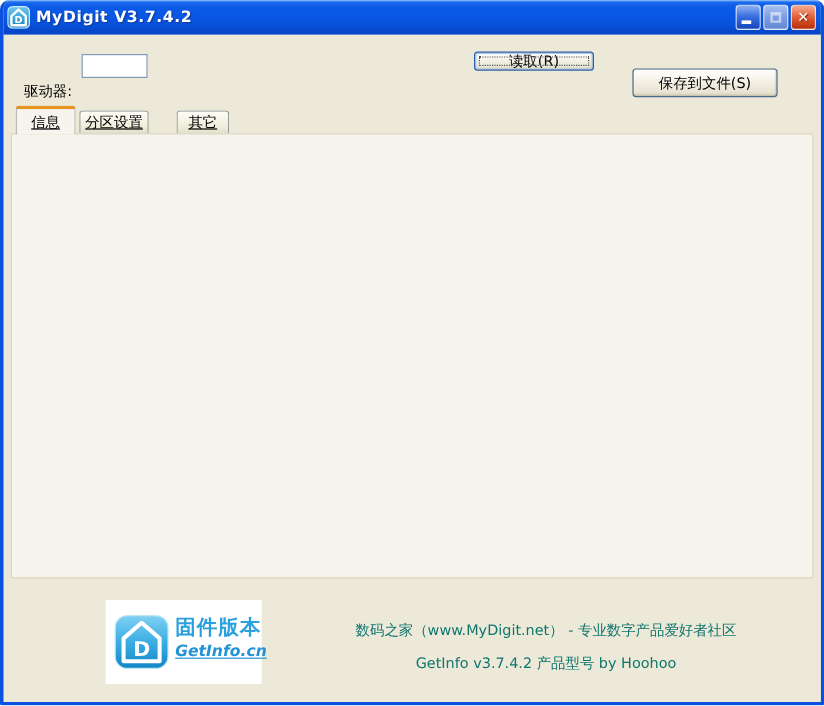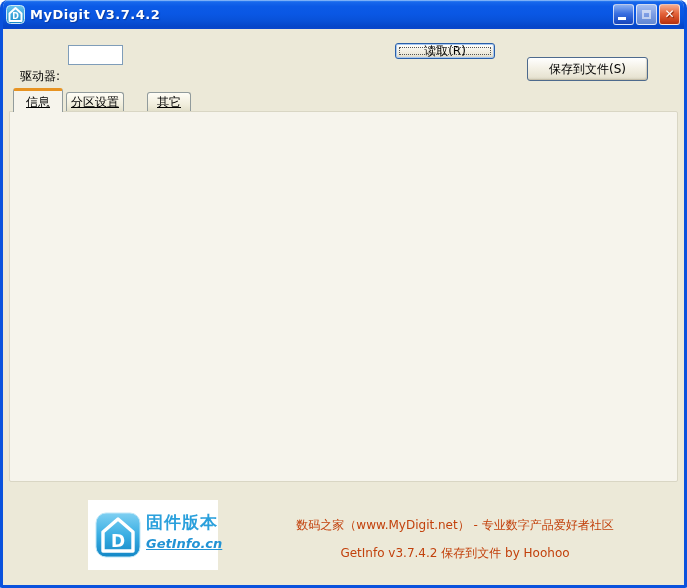--- a/index.html
+++ b/index.html
@@ -46,21 +46,21 @@
   .combo .arrow-btn{position:absolute;right:1px;top:1px;bottom:1px;width:16px;border-radius:2px;
     background:linear-gradient(180deg,#fcfbf7,#eceade);border:1px solid #dcd8c8;box-sizing:border-box;
     display:flex;align-items:center;justify-content:center;}
   .combo .chev{font-size:9px;line-height:9px;color:#b9b5a3;}
   .logo-panel{position:absolute;left:85px;top:471px;width:130px;height:70px;background:#fff;}
   .logo-icon{position:absolute;left:7px;top:12px;width:46px;height:46px;}
   .brand-cn{position:absolute;left:58px;top:11px;font-size:17px;font-weight:bold;color:#2aa0dc;
     white-space:nowrap;letter-spacing:1px;}
   .brand-site{position:absolute;left:58px;top:36px;font-size:13px;font-weight:bold;font-style:italic;
     color:#2293d4;text-decoration:underline;white-space:nowrap;}
-  .footer-line{position:absolute;left:232px;width:440px;text-align:center;font-size:12px;color:#c2410c;
+  .footer-line{position:absolute;left:232px;width:440px;text-align:center;font-size:12px;color:#0f766e;
     white-space:nowrap;}
 </style>
 </head>
 <body>
 
 <div class="window">
 
   <div class="titlebar">
     <span class="app-icon">
       <svg width="19" height="19" viewBox="0 0 19 19">
@@ -189,16 +189,16 @@
             </defs>
           <rect x="1" y="1" width="44" height="44" rx="10" fill="url(#lg)" stroke="#bfe6f7"></rect>
           <path d="M23 7 L38 20 L38 39 L8 39 L8 20 Z" fill="none" stroke="#fff" stroke-width="3.4" stroke-linejoin="round"></path>
           <text x="23" y="35" font-size="17" font-weight="bold" fill="#fff" text-anchor="middle">D</text>
         </svg>
       </span>
       <span class="brand-cn">固件版本</span>
       <span class="brand-site">GetInfo.cn</span>
     </div>
     <div class="footer-line" style="top:488px;">数码之家（www.MyDigit.net） - 专业数字产品爱好者社区</div>
-    <div class="footer-line" style="top:516px;">GetInfo v3.7.4.2 保存到文件 by Hoohoo</div>
+    <div class="footer-line" style="top:516px;">GetInfo v3.7.4.2 产品型号 by Hoohoo</div>
 
   </div>
 </div>
 
 </body></html>

